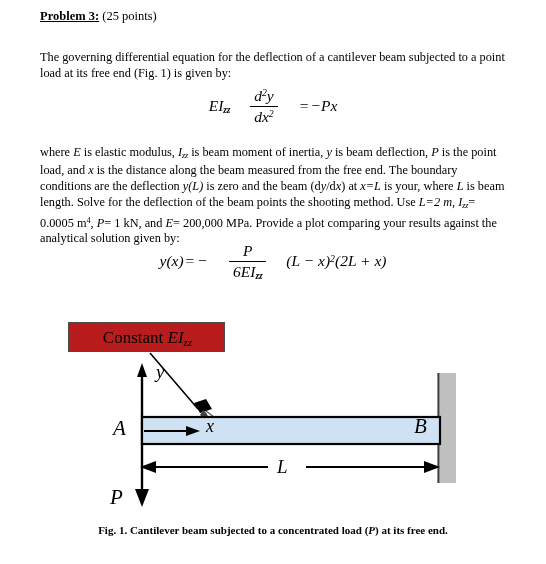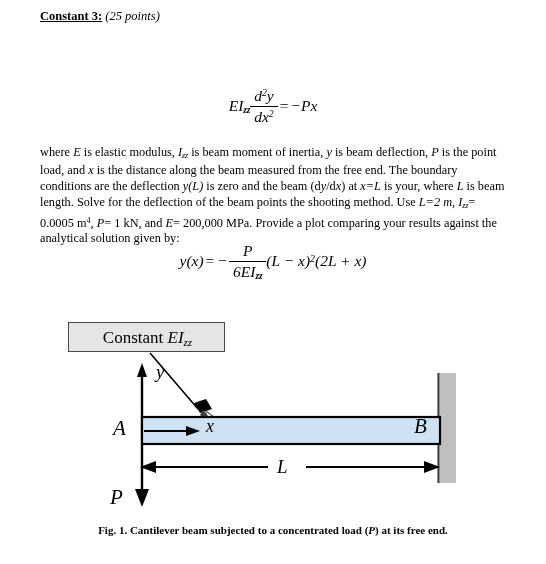--- a/index.html
+++ b/index.html
@@ -32,21 +32,20 @@
     font-size: 12.5px;
     line-height: 15px;
     white-space: nowrap;
   }
   .heading .prob {
     font-weight: bold;
     text-decoration: underline;
   }
   .heading .pts {
     font-weight: normal;
-    font-style: italic;
   }
 
   
   .para {
     position: absolute;
     left: 40px;
     width: 470px;
     font-size: 12.3px;
     line-height: 15.6px;
     text-align: left;
@@ -80,21 +79,21 @@
   .eq {
     display: inline-block;
     font-style: italic;
     font-size: 15.5px;
     white-space: nowrap;
   }
   .frac {
     display: inline-block;
     vertical-align: middle;
     text-align: center;
-    margin: 0 0;
+    margin: 0 20px;
     position: relative;
     top: -1px;
   }
   .frac .num {
     display: block;
     padding: 0 4px 1px 4px;
     font-size: 15.5px;
   }
   .frac .den {
     display: block;
@@ -133,21 +132,21 @@
     white-space: nowrap;
   }
 
   .callout-box {
     position: absolute;
     left: 68px;
     top: 17px;
     width: 157px;
     height: 30px;
     border: 1.4px solid #4a4a4a;
-    background: #e5e5e5;
+    background: #b91c1c;
     box-sizing: border-box;
   }
   .callout-text {
     position: absolute;
     left: 0; top: 0;
     width: 157px;
     height: 30px;
     line-height: 30px;
     text-align: center;
     font-size: 17px;
@@ -168,23 +167,27 @@
     white-space: nowrap;
   }
   #caption .cap-it { font-style: italic; font-weight: bold; }
 </style>
 </head>
 <body>
 
 <div class="page">
 
   <div class="heading">
-    <span class="prob">Constant 3:</span><span> </span><span class="pts">(25 points)</span>
-  </div>
-
+    <span class="prob">Problem 3:</span><span> </span><span class="pts">(25 points)</span>
+  </div>
+
+  <div class="para" id="para-intro">
+    <span>The governing differential equation for the deflection of a cantilever beam subjected to a point</span>
+    <span>load at its free end (Fig. 1) is given by:</span>
+  </div>
 
   <div class="eqwrap" id="eq-governing">
     <span class="eq">
       <span>EI</span><span class="eqsub">zz</span><span class="frac"><span class="num"><span>d</span><span class="esup">2</span><span>y</span></span><span class="den"><span>dx</span><span class="esup">2</span></span></span><span class="op">=</span><span>−Px</span>
     </span>
   </div>
 
   <div class="para" id="para-where">
     <span>where </span><i>E</i><span> is elastic modulus, </span><i>I</i><span class="sub">zz</span><span> is beam moment of inertia, </span><i>y</i><span> is beam deflection, </span><i>P</i><span> is the point</span>
     <span>load, and </span><i>x</i><span> is the distance along the beam measured from the free end. The boundary conditions</span>

